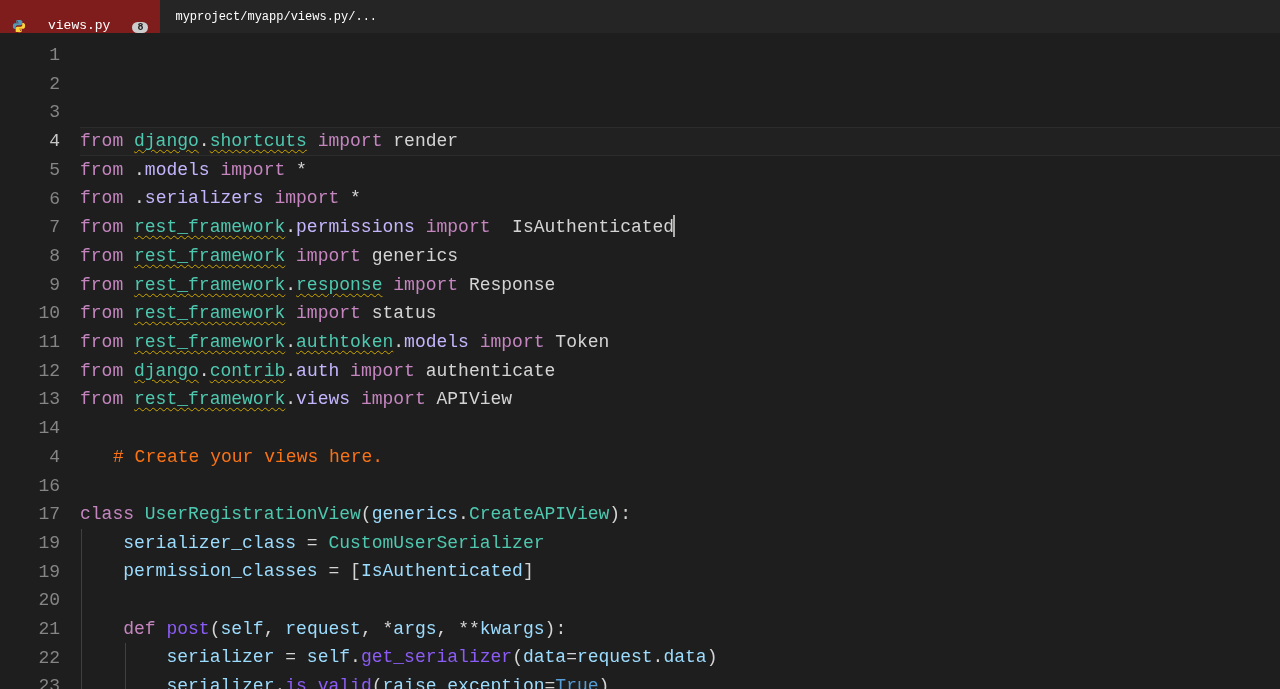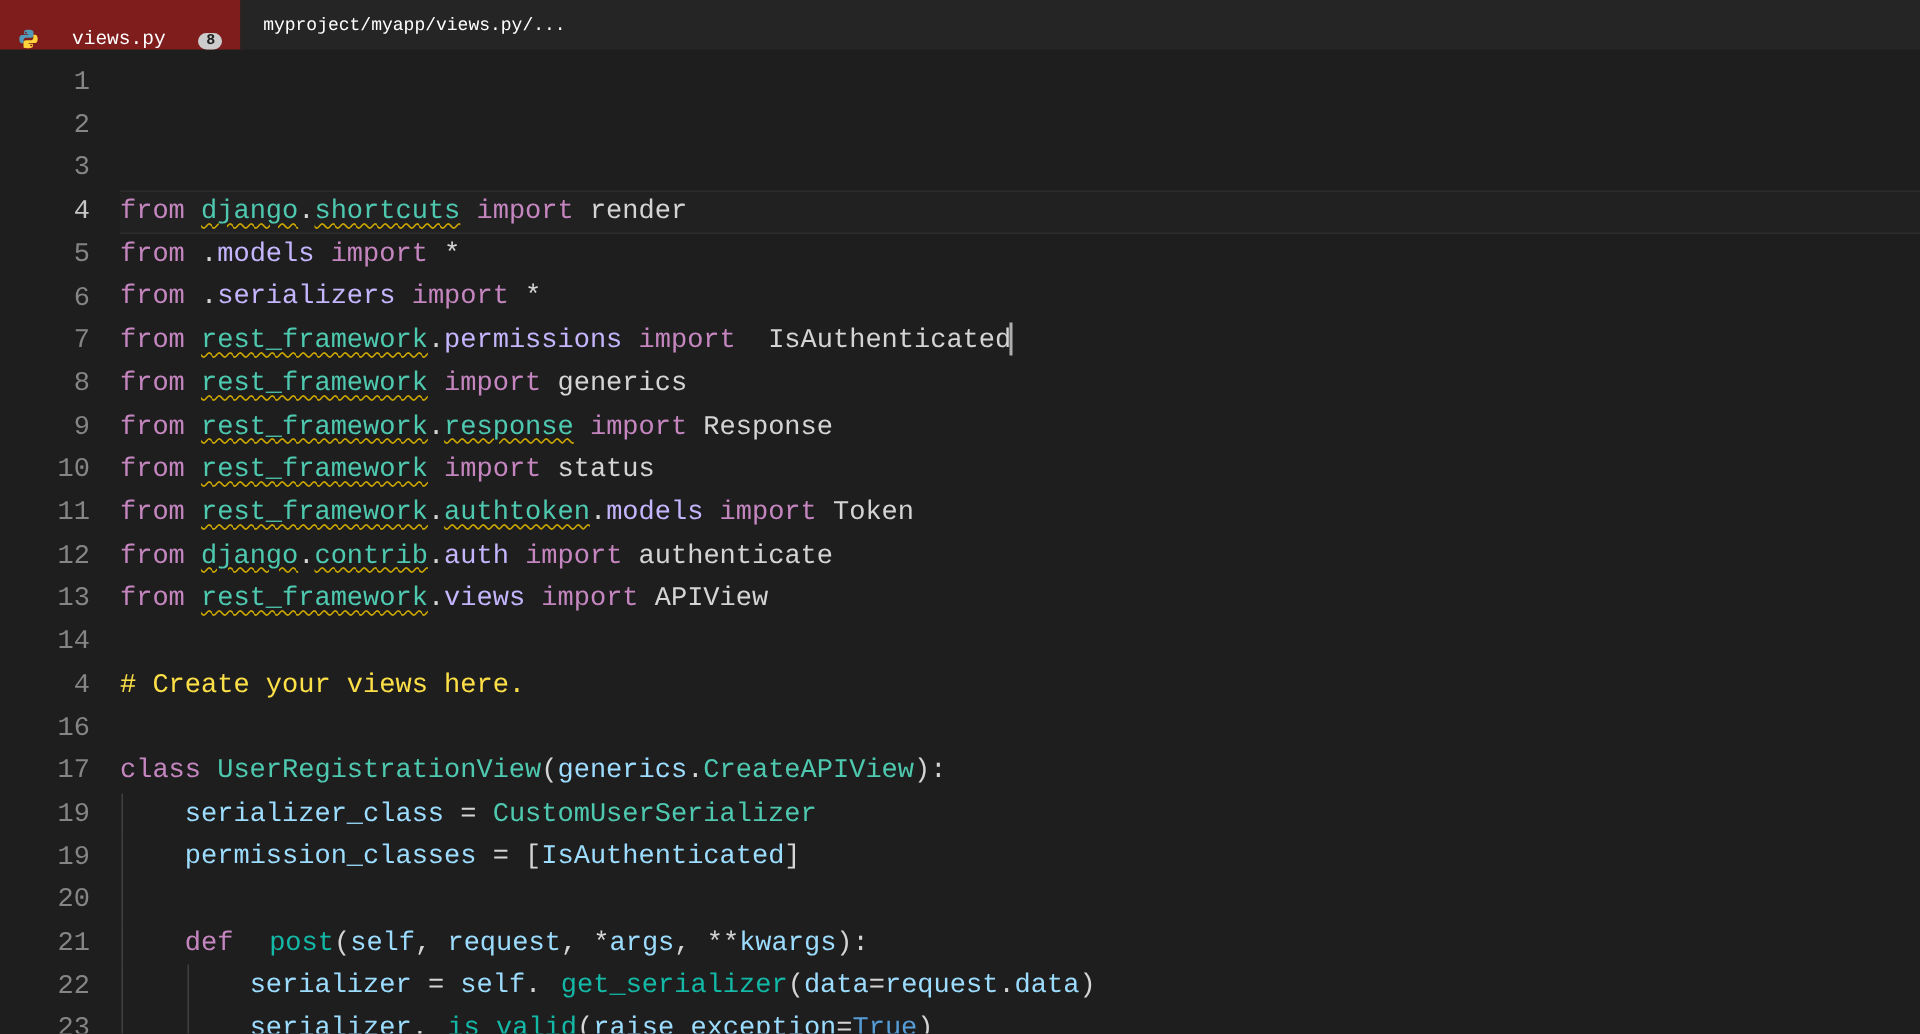--- a/index.html
+++ b/index.html
@@ -88,24 +88,24 @@
       height: 28.7px;
       background: rgba(255,255,255,0.015);
       border-top: 1px solid rgba(255,255,255,0.05);
       border-bottom: 1px solid rgba(255,255,255,0.05);
       top: 93.1px;
       z-index: -1;
     }
     .kw { color: #c586c0; }
     .mod { color: #4ec9b0; text-decoration: underline wavy #cca700; text-decoration-thickness: 1px; text-underline-offset: 3px; }
     .mod-plain { color: #c4b5fd; }
-    .fn { color: #14b8a6; margin-left: 13px; }
+    .fn { color: #8b5cf6; }
     .cls { color: #4ec9b0; }
     .const { color: #569cd6; }
-    .comment { color: #fde047; }
+    .comment { color: #f97316; margin-left: 33px; }
     .param { color: #9cdcfe; }
     .var { color: #9cdcfe; }
     .ident { color: #d4d4d4; }
     .op { color: #d4d4d4; }
     .punct { color: #d4d4d4; }
     .star { color: #d4d4d4; }
     .indent-guide {
       border-left: 1px solid #404040;
       display: inline-block;
       width: 0;

